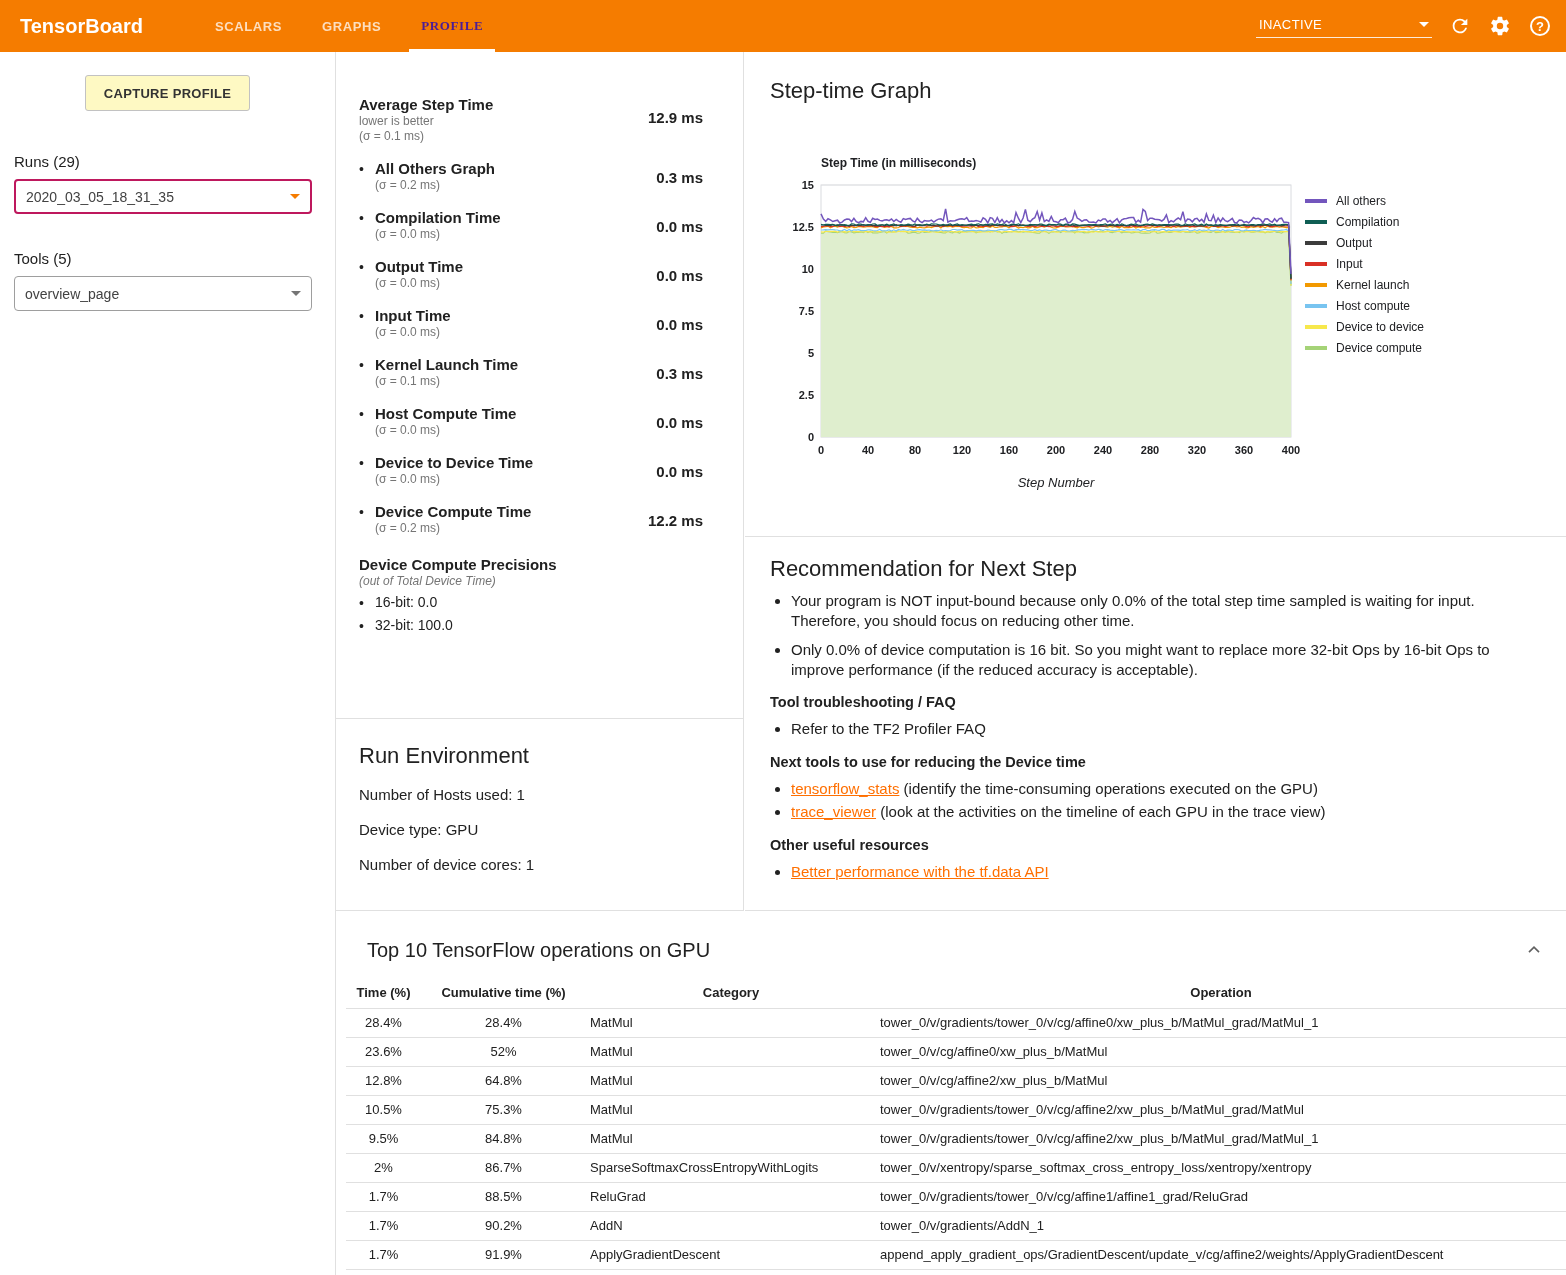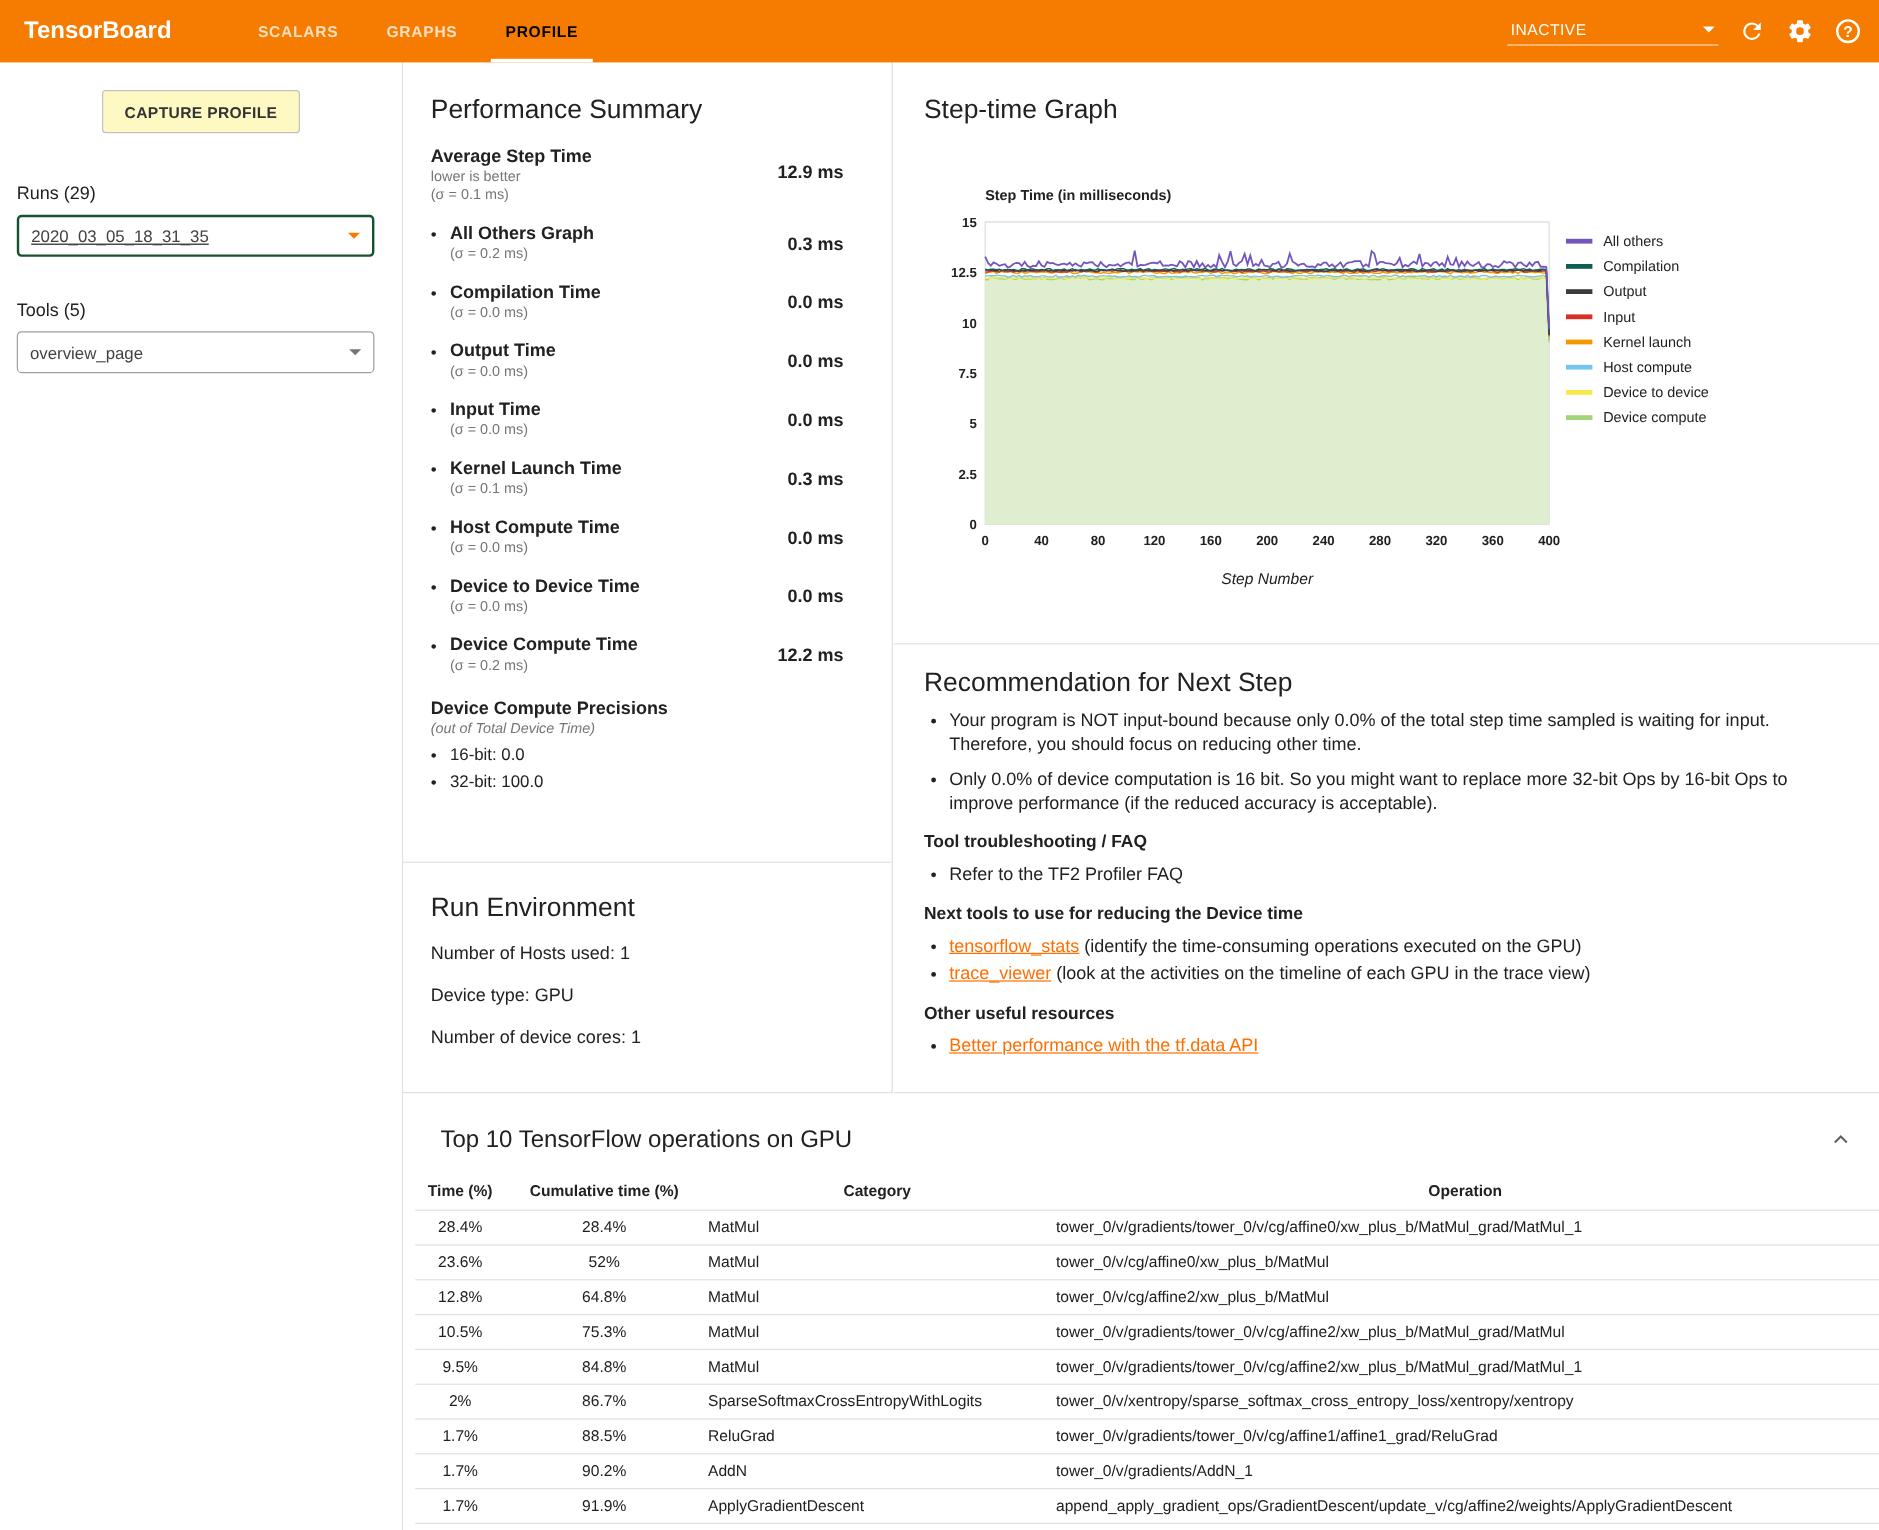--- a/index.html
+++ b/index.html
@@ -15,21 +15,21 @@
     position:absolute; top:0; left:0; right:0; height:52px;
     background:#f57c00; color:#fff; display:flex; align-items:center; z-index:10;
   }
   .logo{ font-size:20px; font-weight:700; margin:0 52px 0 20px; }
   .tabs{ display:flex; height:100%; }
   .tab{
     display:flex; align-items:center; padding:0 14px; margin:0 6px;
     font-size:13px; font-weight:700; letter-spacing:.6px;
     color:rgba(255,255,255,.75); position:relative; cursor:pointer;
   }
-  .tab.active{ color:#000000; }
+  .tab.active{ color:#4c1d95;font-family:Liberation Serif, serif; }
   .tab.active::after{
     content:""; position:absolute; left:2px; right:2px; bottom:0; height:3px; background:#fff;
   }
   .topbar-right{ margin-left:auto; display:flex; align-items:center; gap:16px; margin-right:14px; }
   .status-select{
     width:176px; display:flex; align-items:center; justify-content:space-between;
     border-bottom:1px solid rgba(255,255,255,.85); padding:3px 3px 5px 3px;
     font-size:13px; letter-spacing:.4px; cursor:pointer;
   }
   .caret{ width:0; height:0; border-left:5px solid transparent; border-right:5px solid transparent; border-top:5px solid #757575; }
@@ -57,21 +57,21 @@
   .field-runs{ margin-top:42px; }
   .field-tools{ margin-top:36px; }
   .field-hosts{ margin-top:38px; }
   .field-label{ font-size:15px; color:#212121; }
   .select{
     width:298px; height:35px; margin-top:9px; padding:0 10px;
     border:1px solid #9e9e9e; border-radius:4px;
     display:flex; align-items:center; justify-content:space-between;
     font-size:14px; cursor:pointer; background:#fff;
   }
-  .select.runs{ border:2px solid #14532d;text-decoration:underline; }
+  .select.runs{ border:2px solid #be185d; }
   .select-value{ color:#424242; }
   .select-value.muted{ color:#757575; }
 
   
   .col-left{
     position:absolute; left:336px; top:52px; width:408px; height:859px;
     border-right:1px solid #e0e0e0; border-bottom:1px solid #e0e0e0; background:#fff;
   }
   .perf{ height:667px; border-bottom:1px solid #e0e0e0; padding:26px 40px 0 23px; }
   .section-title{ font-size:22px; font-weight:400; margin:0; color:#212121; }
@@ -179,21 +179,20 @@
     <div class="select">
       <span class="select-value">overview_page</span>
       <span class="caret"></span>
     </div>
   </div>
 
 </aside>
 
 <section class="col-left">
   <div class="perf">
-    <h2 class="section-title">Performance Summary</h2>
 
     <div class="ps-avg">
       <div>
         <div class="ps-name">Average Step Time</div>
         <div class="ps-sub">lower is better</div>
         <div class="ps-sub">(σ = 0.1 ms)</div>
       </div>
       <div class="ps-value">12.9 ms</div>
     </div>
 

